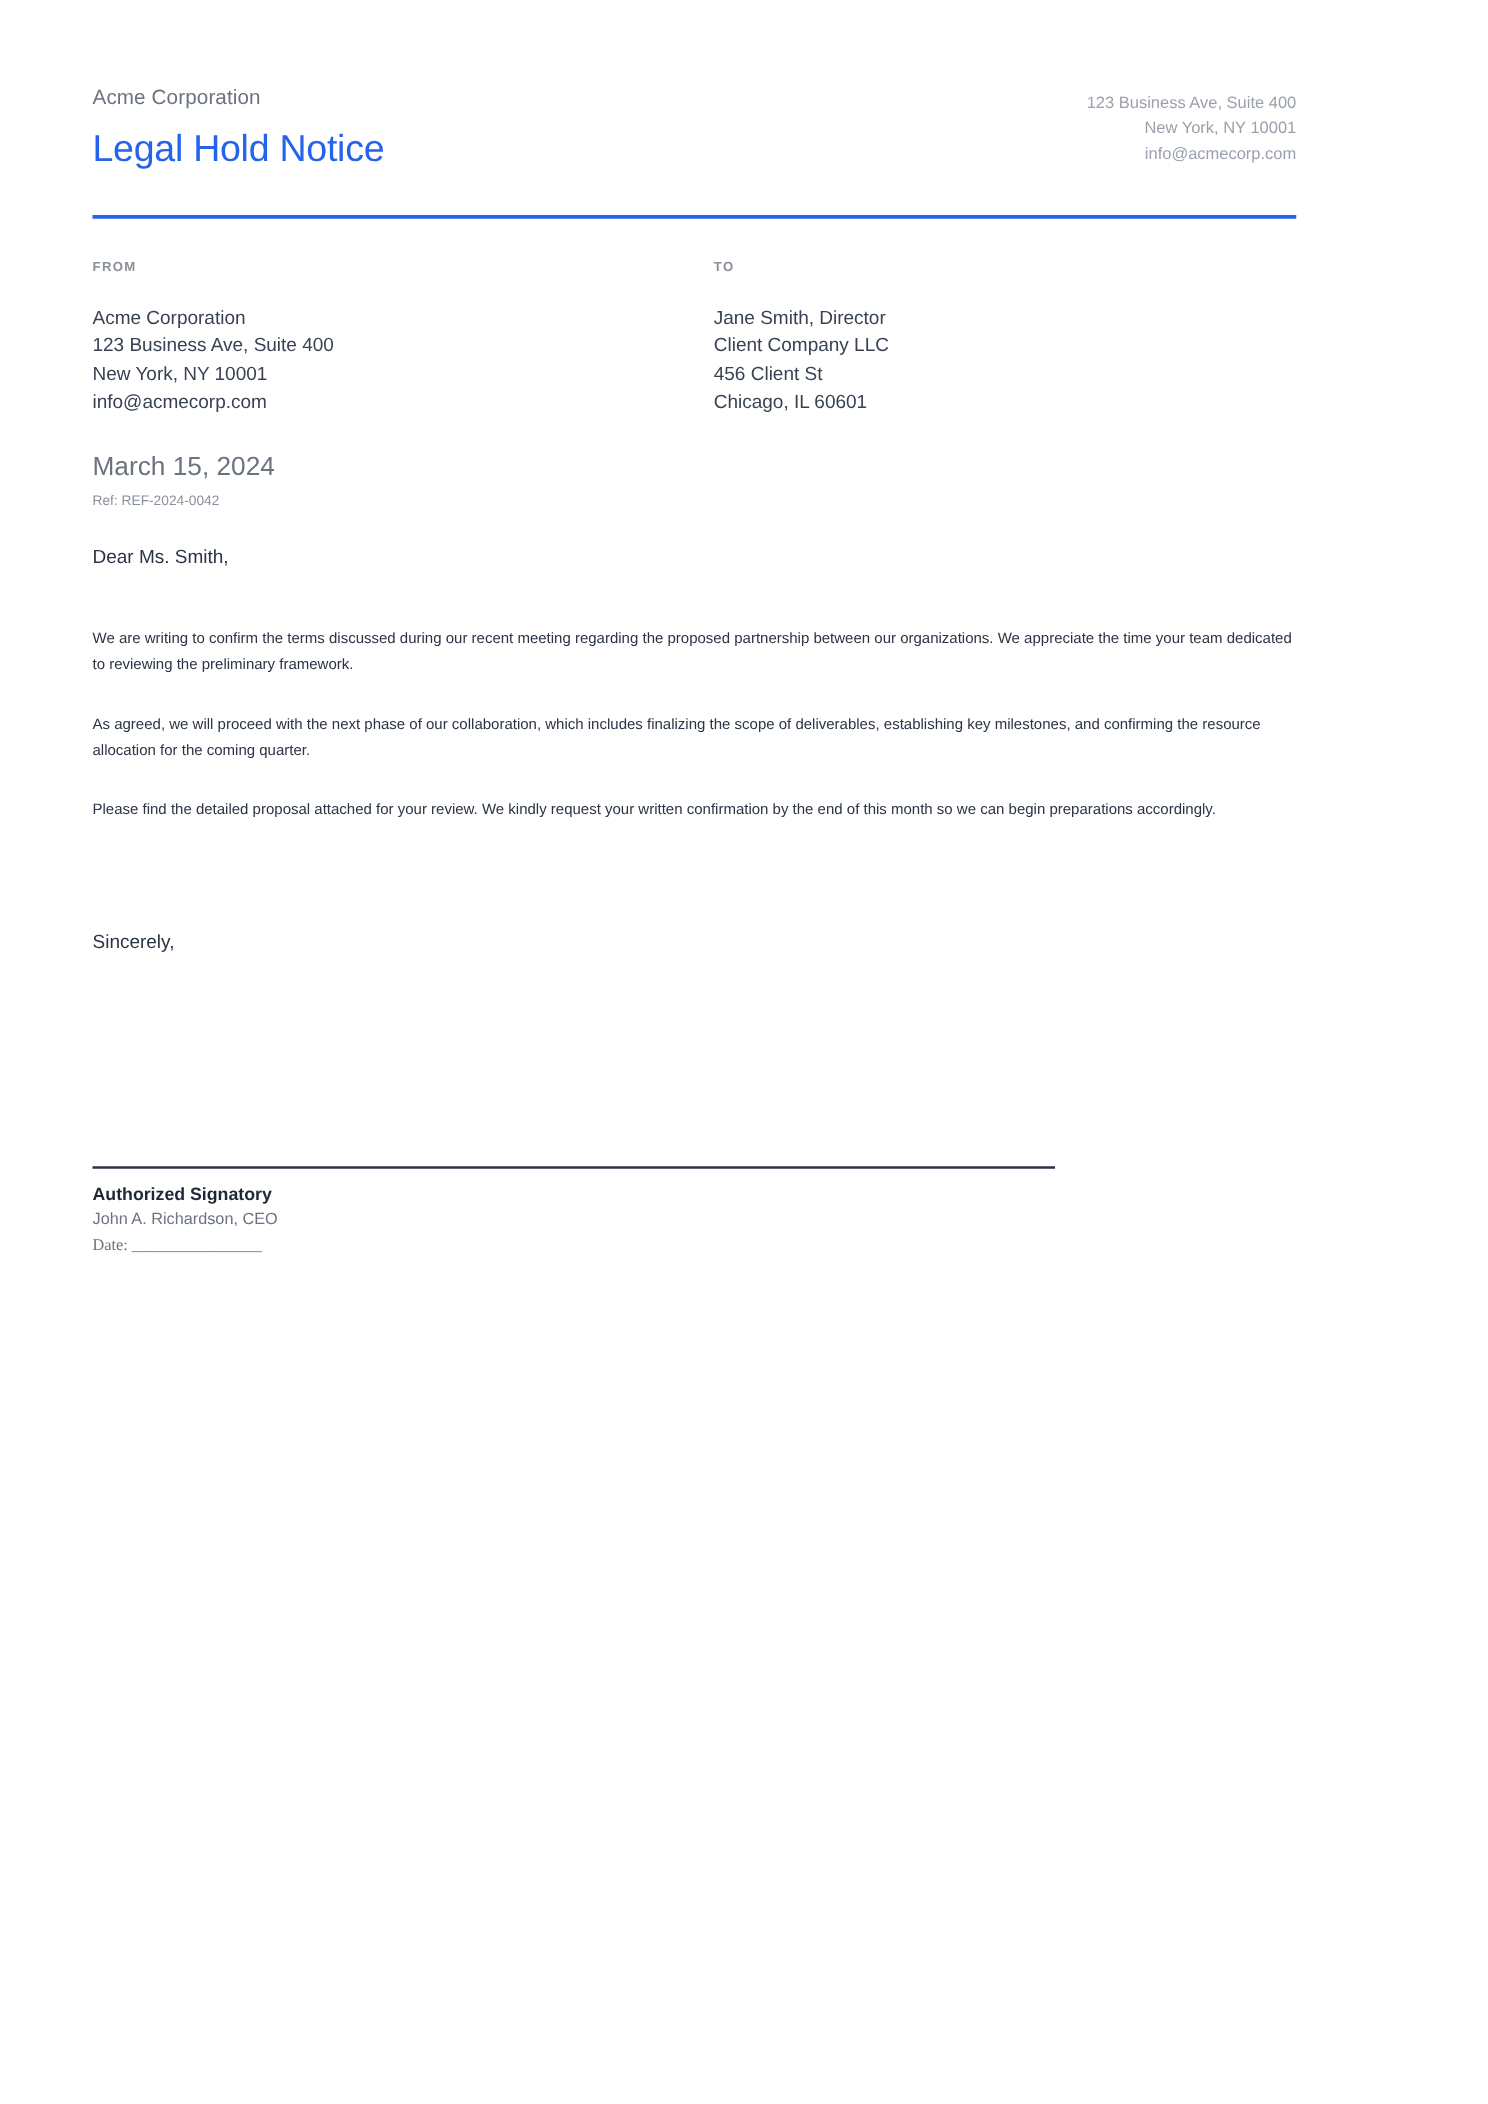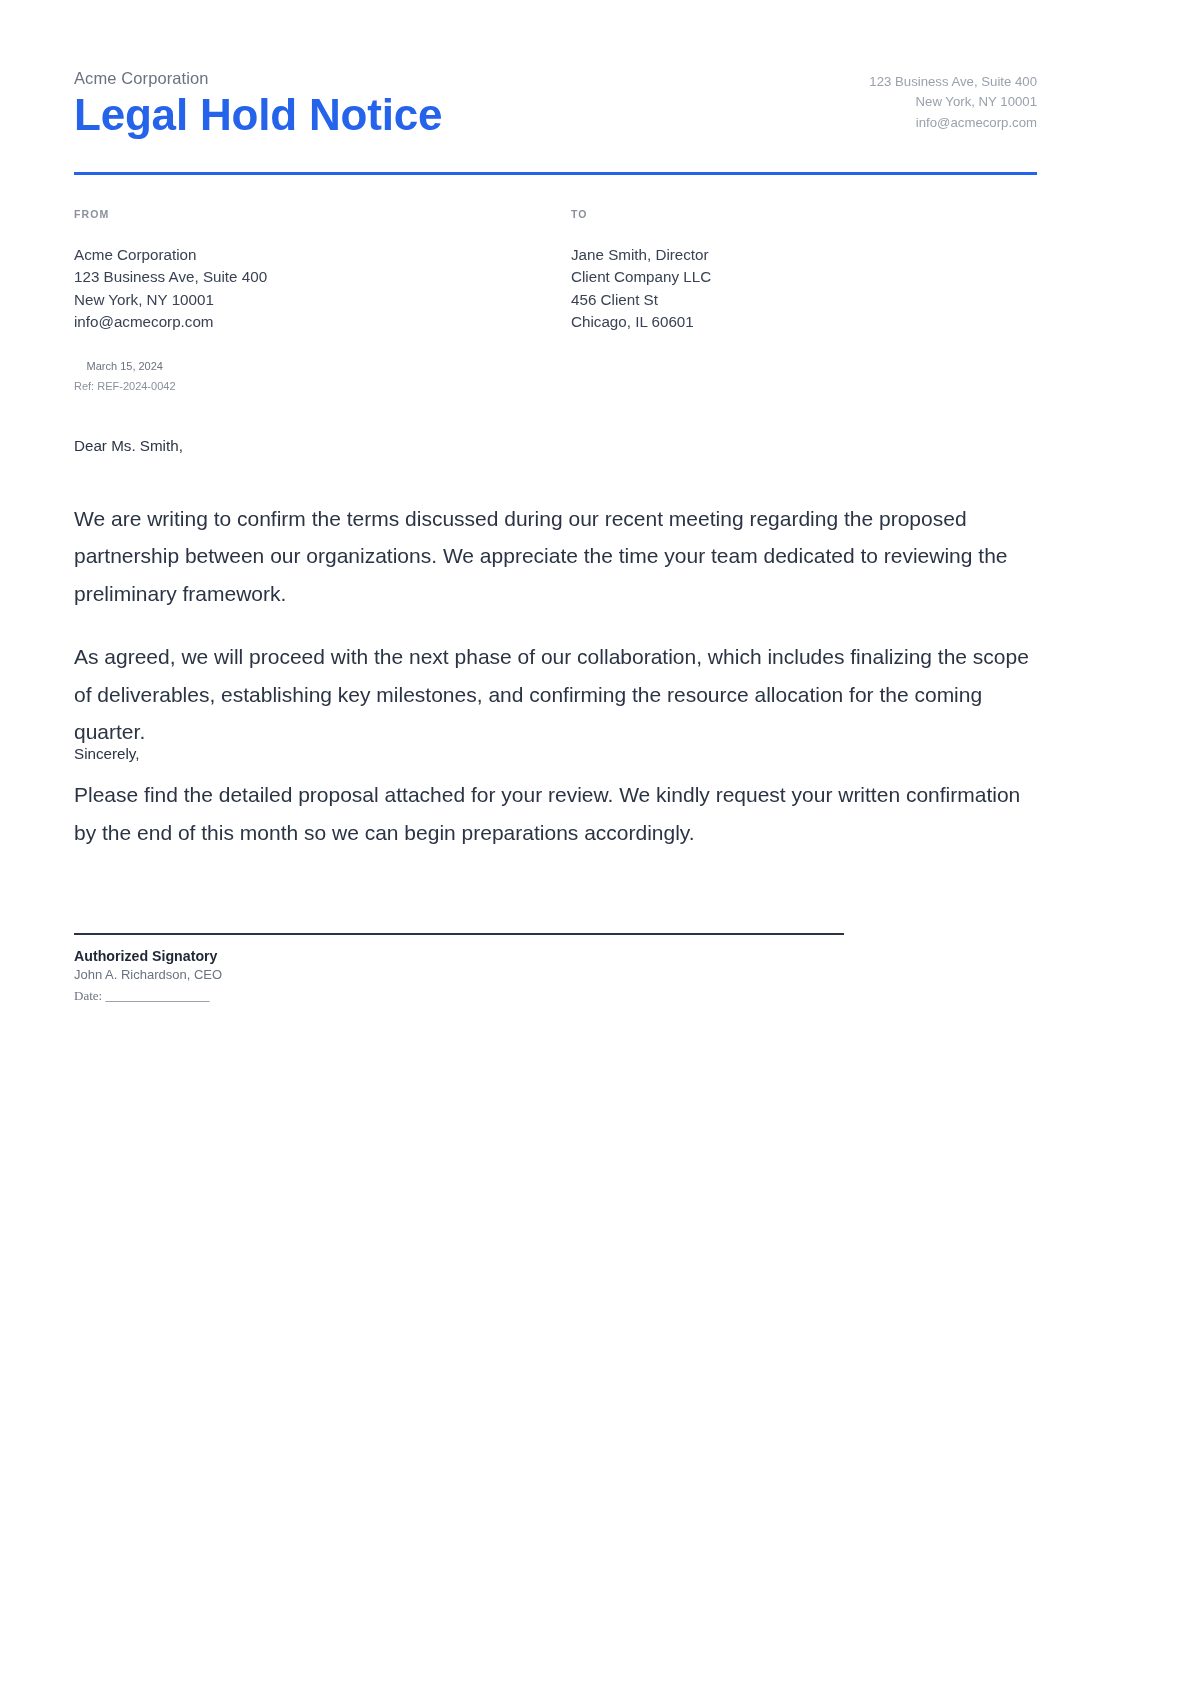--- a/index.html
+++ b/index.html
@@ -45,23 +45,23 @@
     justify-content: space-between;
   }
   .lh-left { padding-top: 0; }
   .company-name {
     font-size: 16.5px;
     color: #6b7280;
     line-height: 1.25;
     letter-spacing: 0.1px;
   }
   .doc-title {
-    margin-top: 1px;
-    font-size: 44px;
-    font-weight: bold;
+    margin-top: 14px;
+    font-size: 30px;
+    font-weight: normal;
     color: #2563eb;
     line-height: 1.12;
     letter-spacing: -0.2px;
   }
   .lh-right {
     text-align: right;
     font-size: 13.2px;
     color: #9aa1ac;
     line-height: 1.55;
     padding-top: 4px;
@@ -102,21 +102,21 @@
     line-height: 1.47;
   }
 
   
   .meta {
     position: absolute;
     left: 0;
     top: 358px;
   }
   .meta-date {
-    font-size: 11px;
+    font-size: 21px;
     color: #6b7280;
     line-height: 1.5;
     text-align: center;
   }
   .meta-ref {
     font-size: 11px;
     color: #8a909b;
     line-height: 1.5;
     margin-top: 3px;
   }
@@ -130,21 +130,21 @@
     color: #2b3445;
   }
   .body-copy {
     position: absolute;
     left: 0;
     top: 500px;
     width: 963px;
   }
   .body-copy p {
     margin: 0 0 26px 0;
-    font-size: 21px;
+    font-size: 12px;
     line-height: 1.78;
     color: #2b3445;
     text-align: left;
   }
   .closing {
     position: absolute;
     left: 0;
     top: 745px;
     font-size: 15.2px;
     color: #2b3445;

